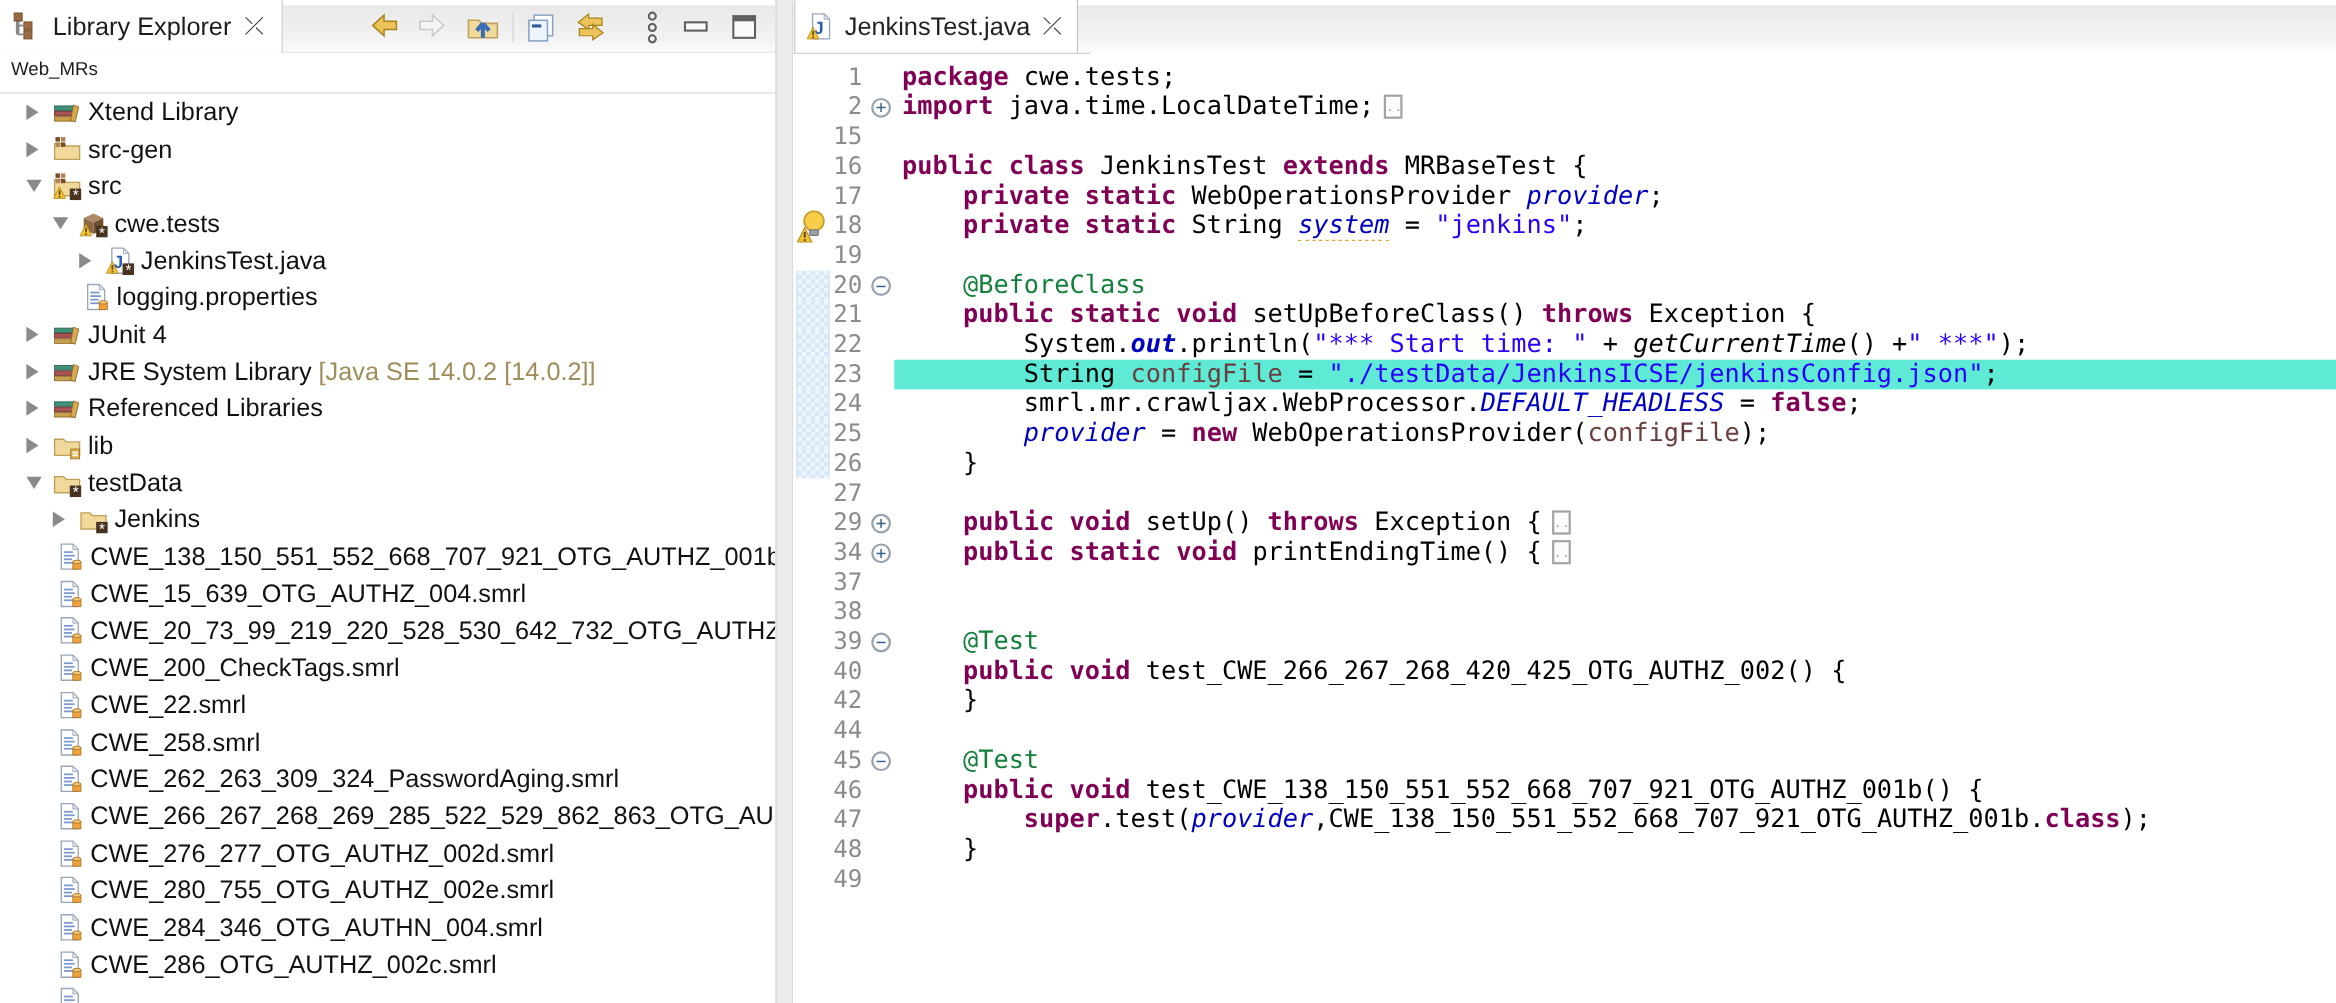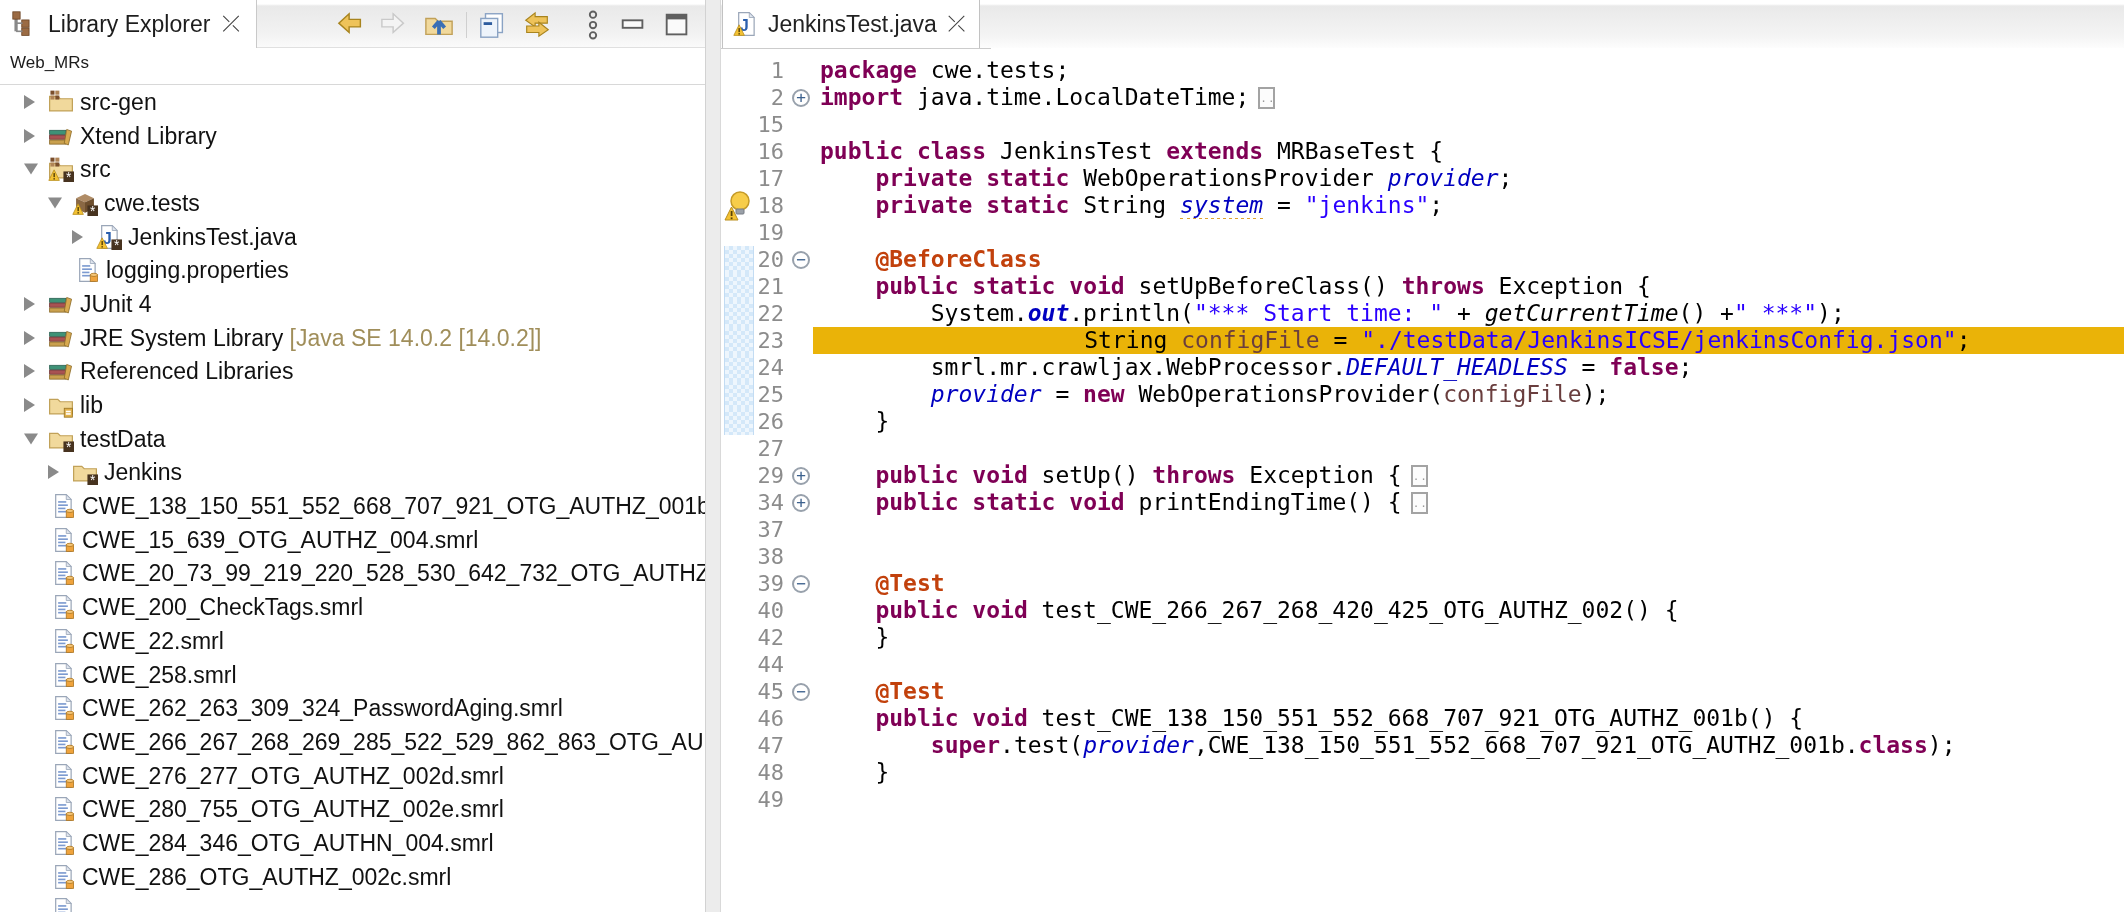--- a/index.html
+++ b/index.html
@@ -58,41 +58,41 @@
   .tab-underline { position:absolute; left:0; top:48px; width:270px; height:1px; background:#cccccc; }
 
   .code { position:absolute; left:0; top:57px; right:0; }
   .code-row { display:flex; height:27px; align-items:stretch; }
   .r-ruler { width:36px; position:relative; flex:none; }
   .r-num { width:32px; flex:none; text-align:right; padding-right:5px;
     font-family:"DejaVu Sans Mono", monospace; font-size:22px; line-height:27px; color:#8c8c8c; }
   .r-fold { width:24px; flex:none; display:flex; align-items:center; justify-content:center; }
   .r-text { flex:1; font-family:"DejaVu Sans Mono", monospace; font-size:23px; line-height:27px;
     white-space:pre; padding-left:7px; overflow:hidden; }
-  .hl { background:#eab308;text-align:center; }
+  .hl { background:#5eead4; }
   .diffbar { position:absolute; left:3px; top:0; bottom:0; width:30px;
     border-left:1px solid #c3dcf3; border-right:1px solid #c3dcf3;
     background-image:
       linear-gradient(45deg,#d4e8f9 25%,transparent 25%,transparent 75%,#d4e8f9 75%),
       linear-gradient(45deg,#d4e8f9 25%,transparent 25%,transparent 75%,#d4e8f9 75%);
     background-size:8px 8px; background-position:0 0,4px 4px; background-color:#eef6fd; }
   .fold-c { width:18px; height:18px; border:2px solid #98a1ac; border-radius:50%; background:#fff;
     color:#3c618e; font-family:"DejaVu Sans Mono",monospace; font-size:16px; line-height:14px;
     display:flex; align-items:center; justify-content:center; }
   .foldbox { display:inline-block; width:17px; height:22px; border:2px solid #a3a3a3; background:#fcfcfc;
     margin-left:9px; vertical-align:-4px; color:#9a9a9a; font-size:11px; line-height:20px; text-align:center;
     letter-spacing:1px; overflow:hidden; }
 
   
   .kw  { color:#7f0055; font-weight:bold; }
   .str { color:#2a00ff; }
   .sf  { color:#0000c0; font-style:italic; }
   .sfb { color:#0000c0; font-style:italic; font-weight:bold; }
   .lv  { color:#6a3e3e; }
-  .ann { color:#c2410c;font-weight:bold; }
+  .ann { color:#15803d; }
   .itm { font-style:italic; }
   .sfw { color:#0000c0; font-style:italic; border-bottom:3px dotted #dfa32e; }
   .pl  { color:#000; }
 
   .ruler-ic { position:absolute; left:2px; top:-2px; width:32px; height:32px; }
   .ruler-ic svg { width:32px; height:32px; display:block; }
 </style>
 </head>
 <body>
 
@@ -165,40 +165,40 @@
   </div>
   <div class="tree">
     <div class="tree-header">
       <span class="lbl">Web_MRs</span>
     </div>
     <div id="tree-rows">
         <div class="tree-row">
           <span class="tw collapsed" style="left:24px"></span>
           <span class="tree-ic" style="left:48px">
             <svg viewBox="0 0 32 32" xmlns="http://www.w3.org/2000/svg">
+              <rect x="2" y="9" width="20" height="5" fill="#3f9277" stroke="#2b6152" stroke-width="1"></rect>
+              <rect x="2" y="15" width="20" height="5" fill="#a85252" stroke="#6e3030" stroke-width="1"></rect>
+              <rect x="2" y="21" width="20" height="5" fill="#c9a04e" stroke="#8a6a28" stroke-width="1"></rect>
+              <polygon points="23,8 29,10 25,27 20,25" fill="#d8a94f" stroke="#8a6a28" stroke-width="1"></polygon>
+            </svg>
+          </span>
+          <span class="lbl" style="left:80px">Xtend Library</span>
+        </div>
+        <div class="tree-row">
+          <span class="tw collapsed" style="left:24px"></span>
+          <span class="tree-ic" style="left:48px">
+            <svg viewBox="0 0 32 32" xmlns="http://www.w3.org/2000/svg">
               <path d="M2 9 h10 l3 3 h15 v15 H2 Z" fill="#f1d99c" stroke="#c1a158" stroke-width="1.5"></path>
               <rect x="3" y="2" width="5" height="5" fill="#7a4e2b"></rect>
               <rect x="9" y="2" width="5" height="5" fill="#b08456"></rect>
               <rect x="3" y="8" width="5" height="5" fill="#b08456"></rect>
               <rect x="9" y="8" width="5" height="5" fill="#7a4e2b"></rect>
             </svg>
           </span>
           <span class="lbl" style="left:80px">src-gen</span>
-        </div>
-        <div class="tree-row">
-          <span class="tw collapsed" style="left:24px"></span>
-          <span class="tree-ic" style="left:48px">
-            <svg viewBox="0 0 32 32" xmlns="http://www.w3.org/2000/svg">
-              <rect x="2" y="9" width="20" height="5" fill="#3f9277" stroke="#2b6152" stroke-width="1"></rect>
-              <rect x="2" y="15" width="20" height="5" fill="#a85252" stroke="#6e3030" stroke-width="1"></rect>
-              <rect x="2" y="21" width="20" height="5" fill="#c9a04e" stroke="#8a6a28" stroke-width="1"></rect>
-              <polygon points="23,8 29,10 25,27 20,25" fill="#d8a94f" stroke="#8a6a28" stroke-width="1"></polygon>
-            </svg>
-          </span>
-          <span class="lbl" style="left:80px">Xtend Library</span>
         </div>
         <div class="tree-row">
           <span class="tw expanded" style="left:24px"></span>
           <span class="tree-ic" style="left:48px">
             <svg viewBox="0 0 32 32" xmlns="http://www.w3.org/2000/svg">
               <path d="M2 9 h10 l3 3 h15 v15 H2 Z" fill="#f1d99c" stroke="#c1a158" stroke-width="1.5"></path>
               <rect x="3" y="2" width="5" height="5" fill="#7a4e2b"></rect>
               <rect x="9" y="2" width="5" height="5" fill="#b08456"></rect>
               <rect x="3" y="8" width="5" height="5" fill="#b08456"></rect>
               <rect x="9" y="8" width="5" height="5" fill="#7a4e2b"></rect>

